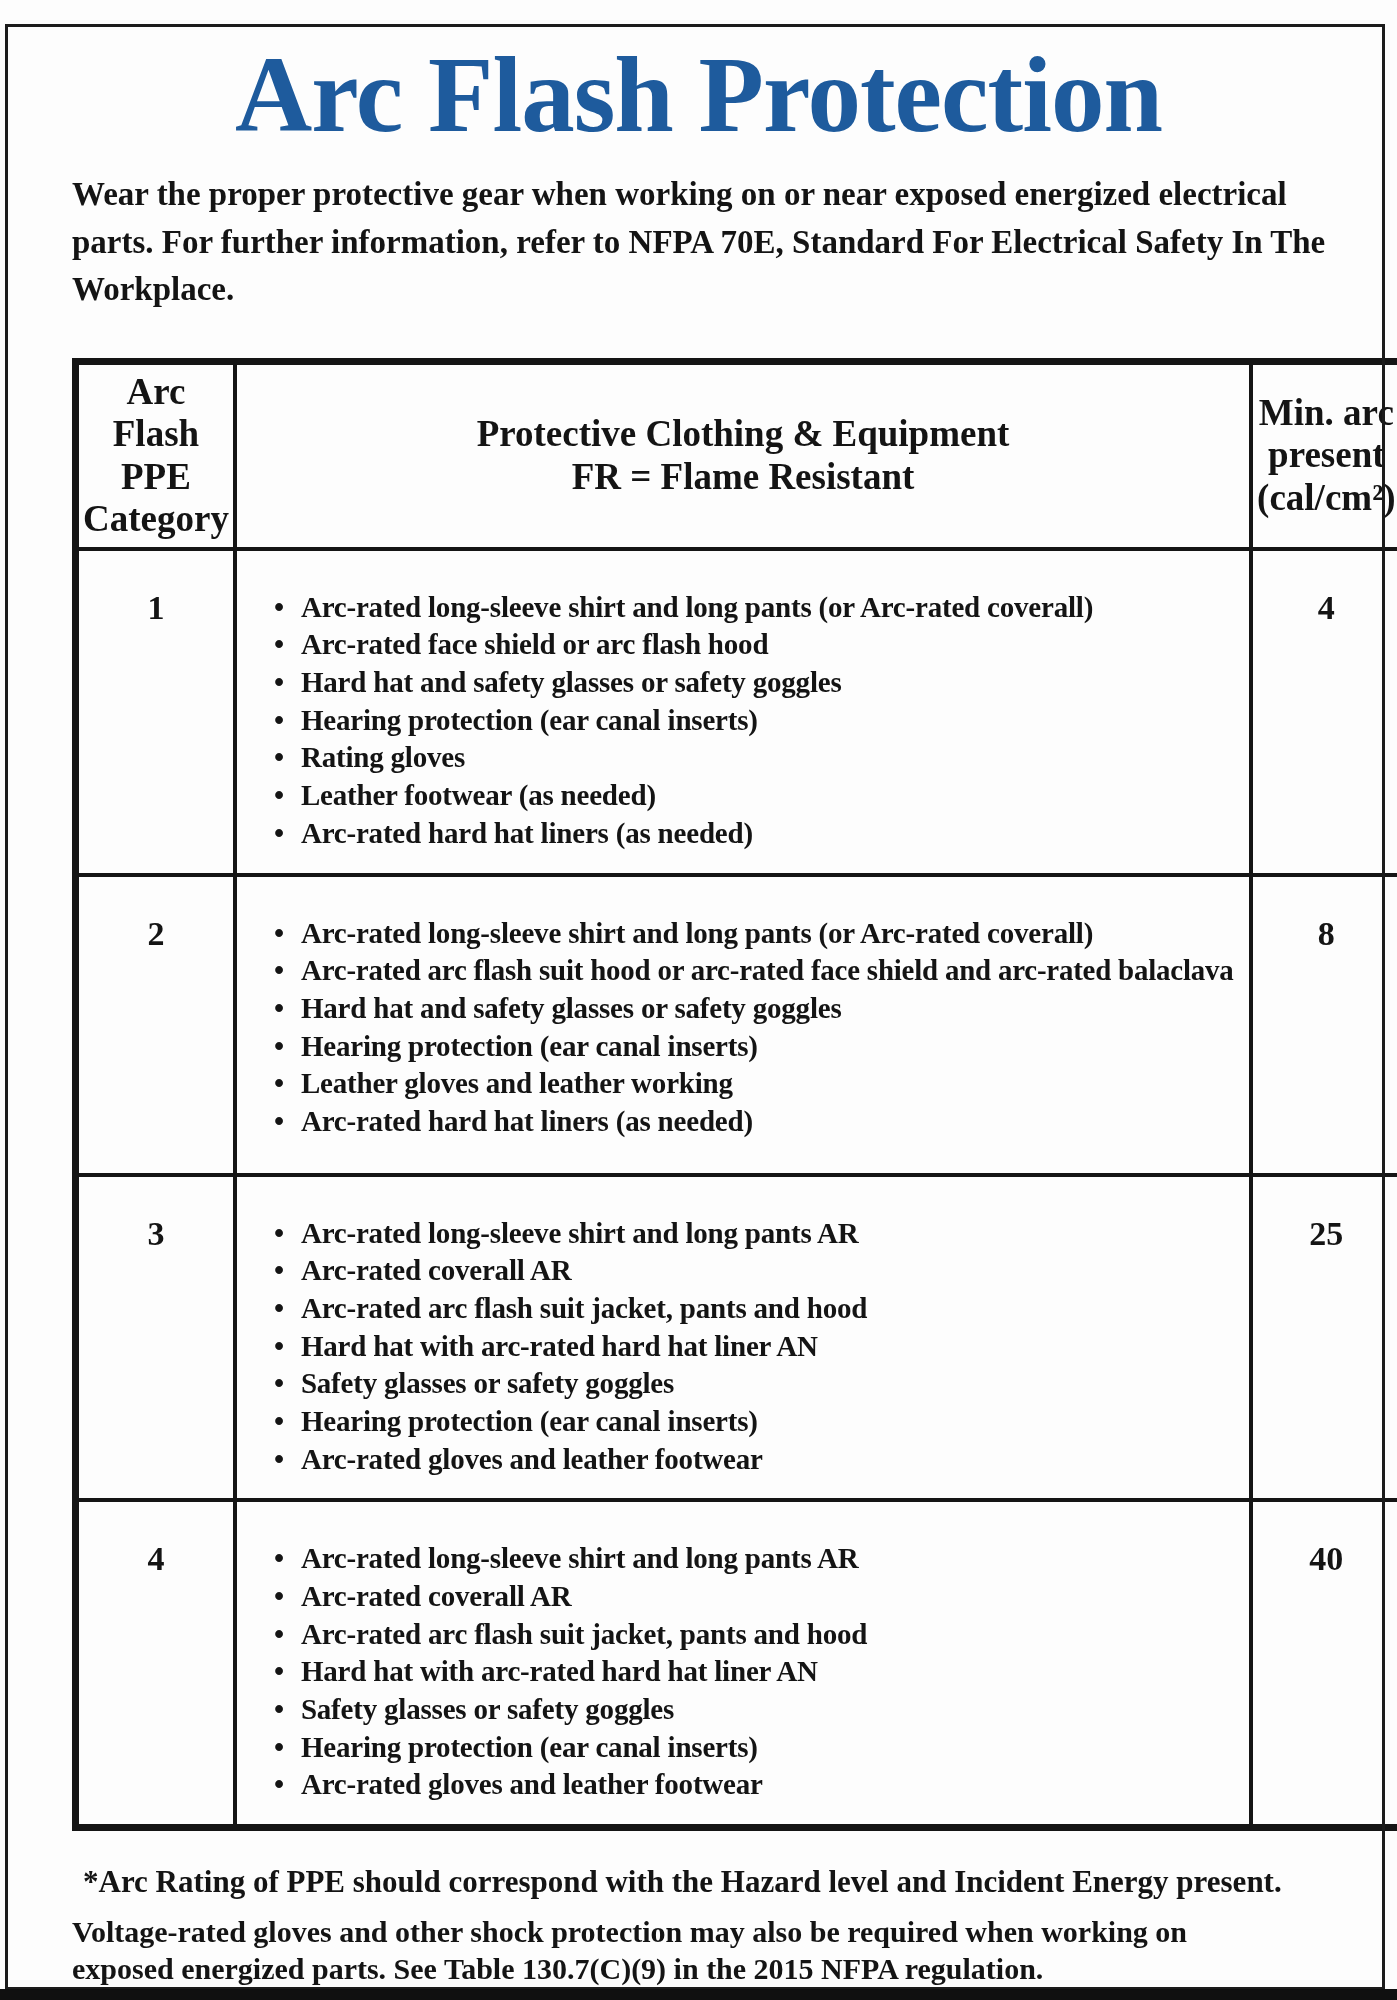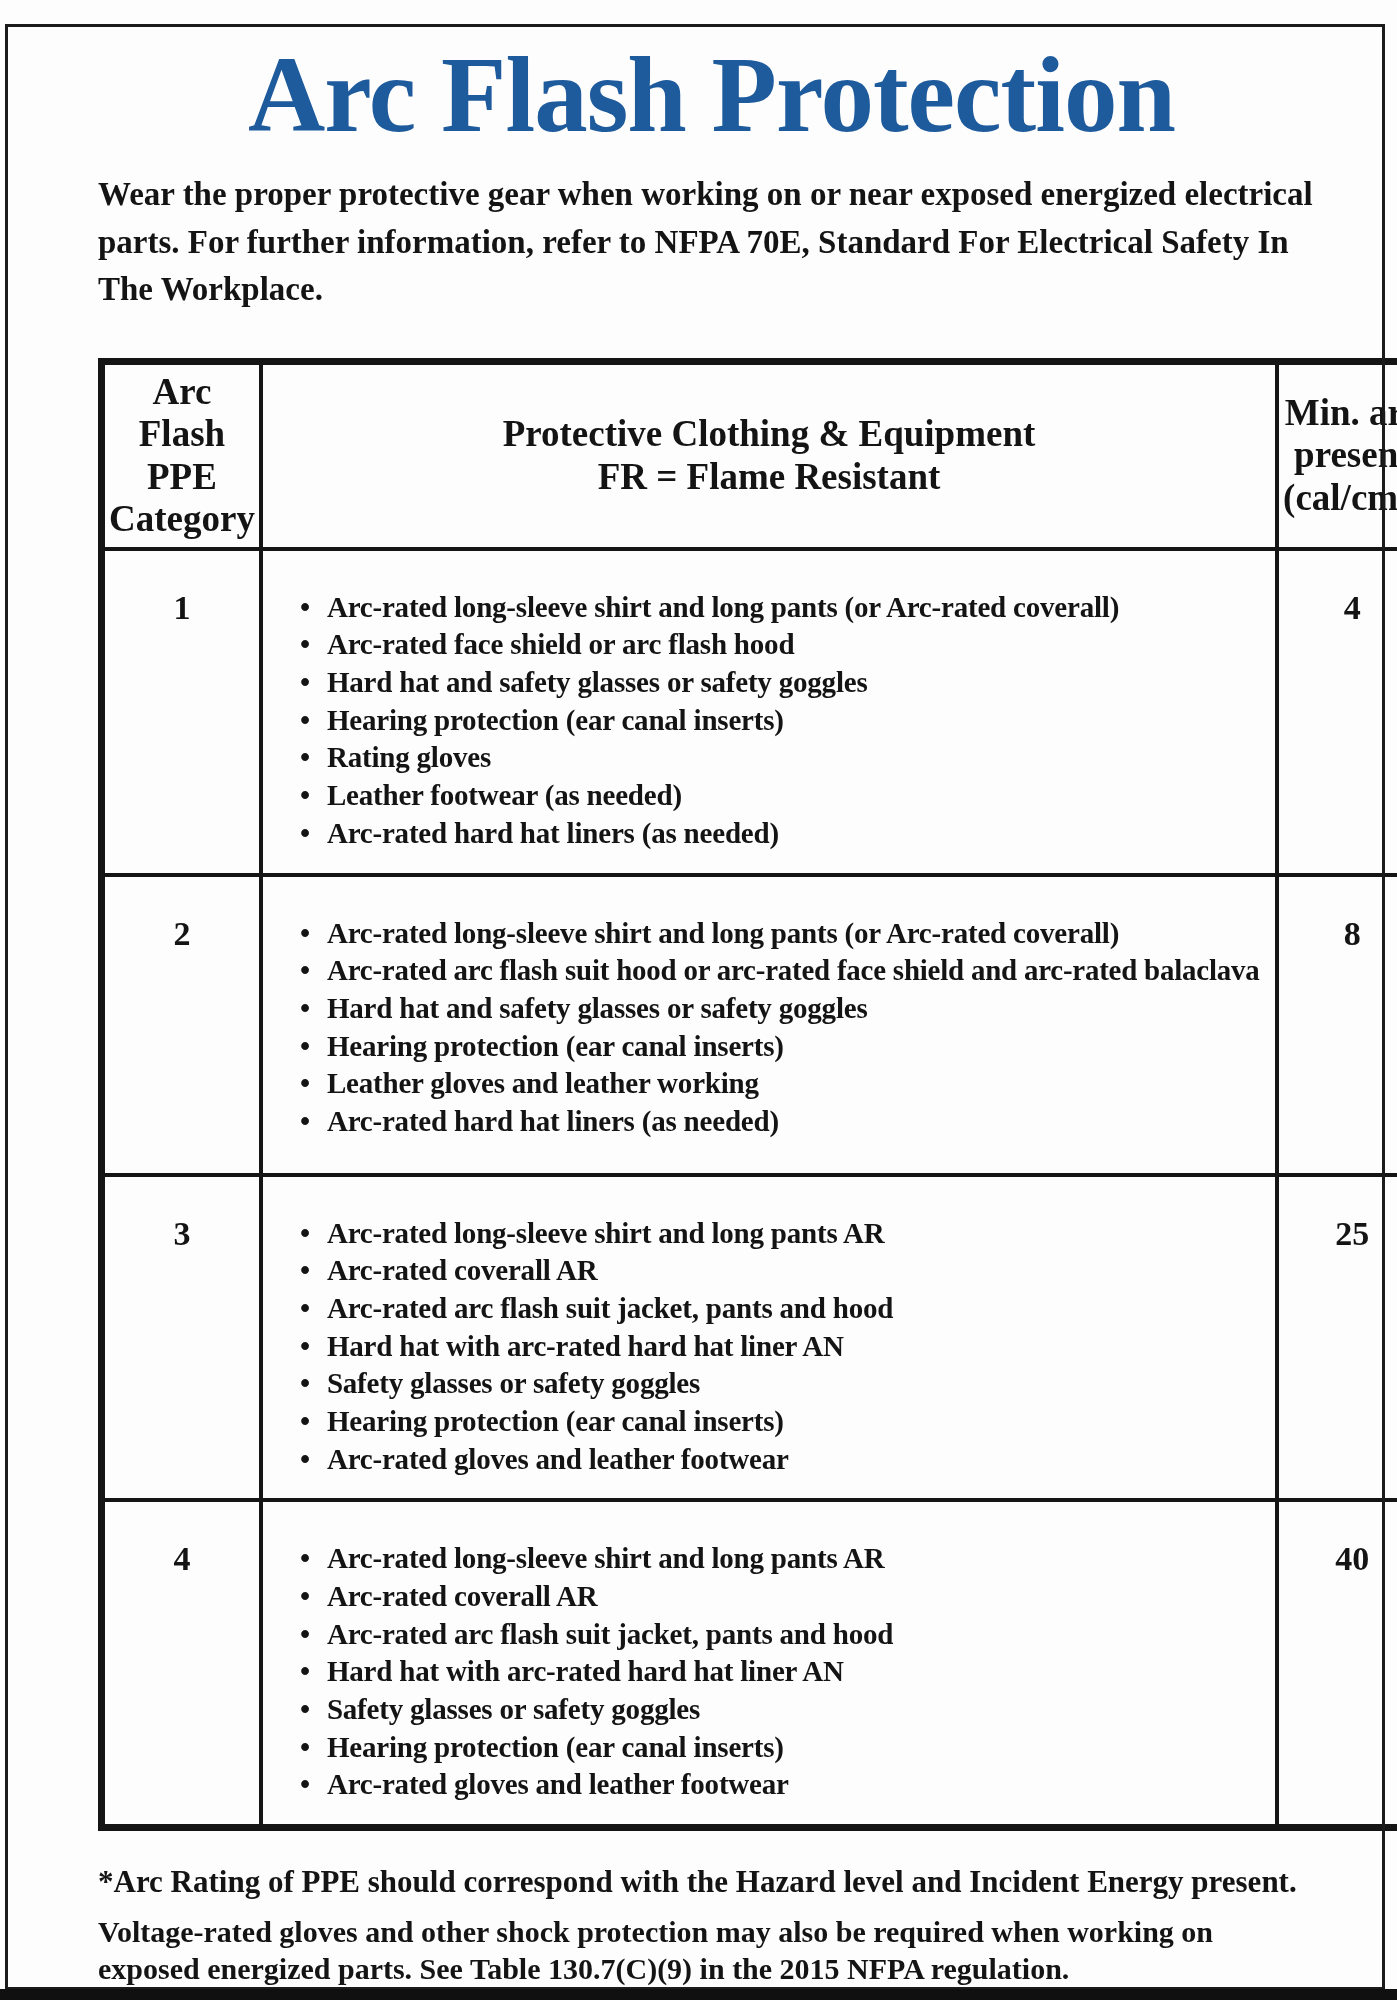--- a/index.html
+++ b/index.html
@@ -13,21 +13,20 @@
     font-family: "Liberation Serif", "DejaVu Serif", serif;
     background: #ffffff;
     color: var(--ink);
   }
   .sign {
     position: relative;
     width: 1397px;
     height: 2000px;
     background: #fdfdfd;
     overflow: hidden;
-    padding-left: 26px;
   }
   .frame {
     position: absolute;
     left: 5px; top: 24px; right: 12px; bottom: 10px;
     border: 3px solid #1b1b1b;
     pointer-events: none;
   }
   .bottom-bar {
     position: absolute;
     left: 0; right: 0; bottom: 0;
@@ -112,21 +111,21 @@
     white-space: nowrap;
     transform-origin: left center;
   }
 
   .footnote {
     margin: 32px 60px 0 72px;
     font-weight: bold;
     color: var(--ink);
   }
   .footnote .fn1 {
-    margin: 0;
+    margin: 11px;
     font-size: 31px;
     line-height: 1.25;
   }
   .footnote .fn2 {
     margin: 12px 0 16px 0;
     max-width: 1165px;
     font-size: 30px;
     line-height: 1.22;
   }
   .be-safe {

